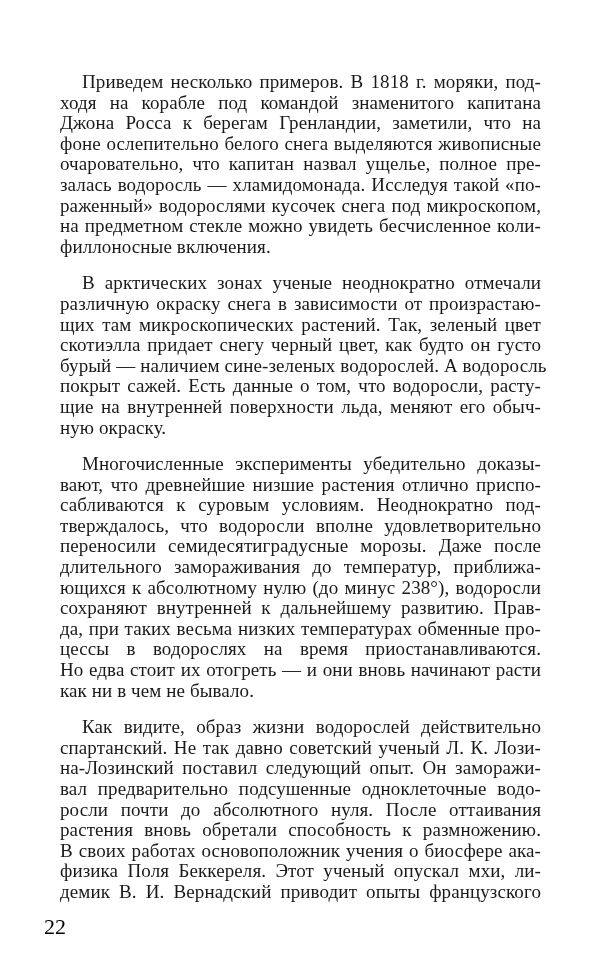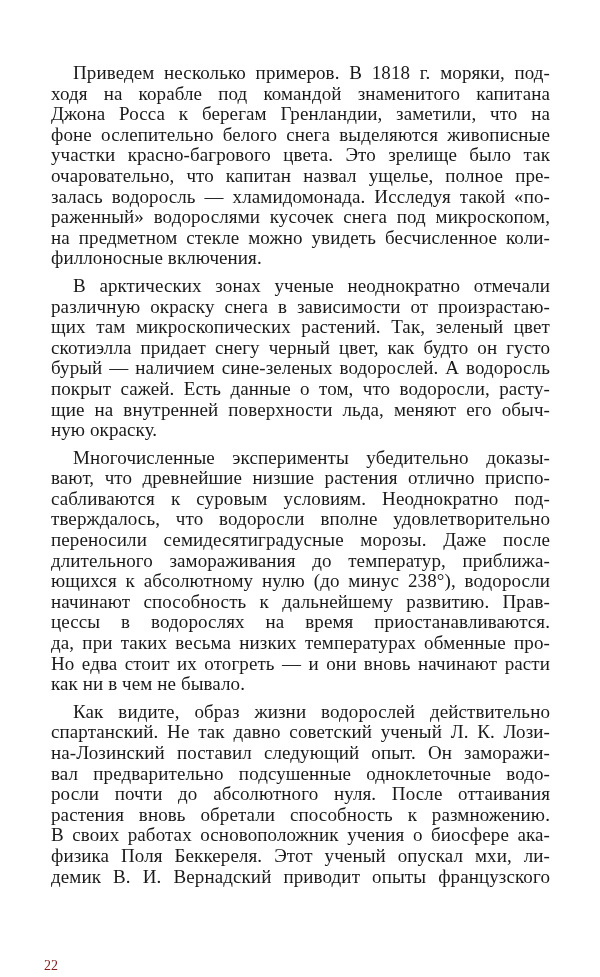--- a/index.html
+++ b/index.html
@@ -1,37 +1,36 @@
 <!DOCTYPE html>
 <html><head>
 <meta charset="utf-8">
 <style>
   html, body { margin:0; padding:0; background:#ffffff; }
   body { width:600px; height:977px; position:relative; overflow:hidden;
          font-family:"Liberation Serif","DejaVu Serif",serif; color:#1a1a1a; }
   .page { position:absolute; left:44px; top:56px; width:513px; }
-  .para { margin:7px; }
+  .para { margin:16px; }
   .line { display:block; height:20.6px; line-height:20.6px; font-size:19px;
           text-align:justify; text-align-last:justify; white-space:nowrap;
           letter-spacing:0.1px; }
   .line.last { text-align-last:left; }
   .line.indent { padding-left:22px; }
-  .pagenum { position:absolute; left:44px; top:914px; font-size:14px;
-             font-family:"Liberation Serif","DejaVu Serif",serif; color:#7f1d1d;margin-top:44px; }
+  .pagenum { position:absolute; left:44px; top:914px; font-size:22px;
+             font-family:"Liberation Serif","DejaVu Serif",serif; color:#000000; }
 </style>
 </head>
 <body>
 
 <div class="page">
   <div class="para">
     <span class="line indent">Приведем несколько примеров. В 1818 г. моряки, под-</span>
     <span class="line">ходя на корабле под командой знаменитого капитана</span>
     <span class="line">Джона Росса к берегам Гренландии, заметили, что на</span>
     <span class="line">фоне ослепительно белого снега выделяются живописные</span>
-    <span class="line">участки красно-багрового цвета. Это зрелище было так</span>
     <span class="line">очаровательно, что капитан назвал ущелье, полное пре-</span>
     <span class="line">залась водоросль — хламидомонада. Исследуя такой «по-</span>
     <span class="line">раженный» водорослями кусочек снега под микроскопом,</span>
     <span class="line">на предметном стекле можно увидеть бесчисленное коли-</span>
     <span class="line last">филлоносные включения.</span>
   </div>
   <div class="para">
     <span class="line indent">В арктических зонах ученые неоднократно отмечали</span>
     <span class="line">различную окраску снега в зависимости от произрастаю-</span>
     <span class="line">щих там микроскопических растений. Так, зеленый цвет</span>
@@ -42,23 +41,23 @@
     <span class="line last">ную окраску.</span>
   </div>
   <div class="para">
     <span class="line indent">Многочисленные эксперименты убедительно доказы-</span>
     <span class="line">вают, что древнейшие низшие растения отлично приспо-</span>
     <span class="line">сабливаются к суровым условиям. Неоднократно под-</span>
     <span class="line">тверждалось, что водоросли вполне удовлетворительно</span>
     <span class="line">переносили семидесятиградусные морозы. Даже после</span>
     <span class="line">длительного замораживания до температур, приближа-</span>
     <span class="line">ющихся к абсолютному нулю (до минус 238°), водоросли</span>
-    <span class="line">начинают способность к дальнейшему развитию. Прав-</span>
+    <span class="line">сохраняют внутренней к дальнейшему развитию. Прав-</span>
+    <span class="line">да, при таких весьма низких температурах обменные про-</span>
     <span class="line">цессы в водорослях на время приостанавливаются.</span>
-    <span class="line">да, при таких весьма низких температурах обменные про-</span>
     <span class="line">Но едва стоит их отогреть — и они вновь начинают расти</span>
     <span class="line last">как ни в чем не бывало.</span>
   </div>
   <div class="para">
     <span class="line indent">Как видите, образ жизни водорослей действительно</span>
     <span class="line">спартанский. Не так давно советский ученый Л. К. Лози-</span>
     <span class="line">на-Лозинский поставил следующий опыт. Он заморажи-</span>
     <span class="line">вал предварительно подсушенные одноклеточные водо-</span>
     <span class="line">росли почти до абсолютного нуля. После оттаивания</span>
     <span class="line">растения вновь обретали способность к размножению.</span>

